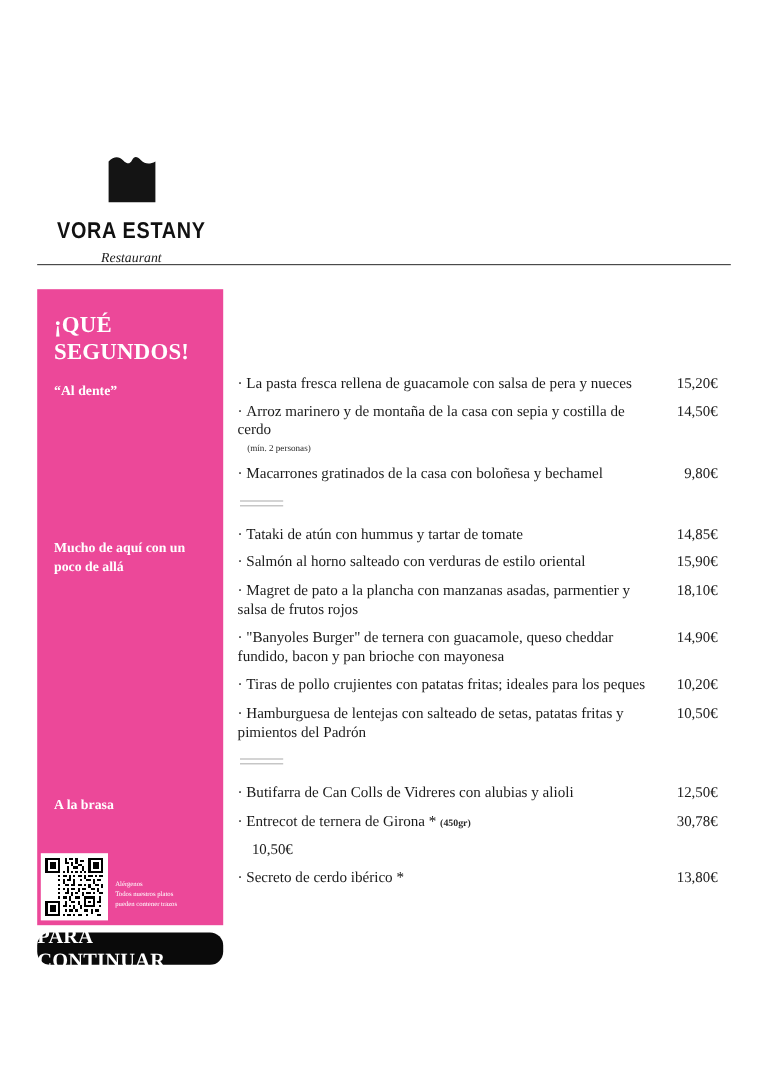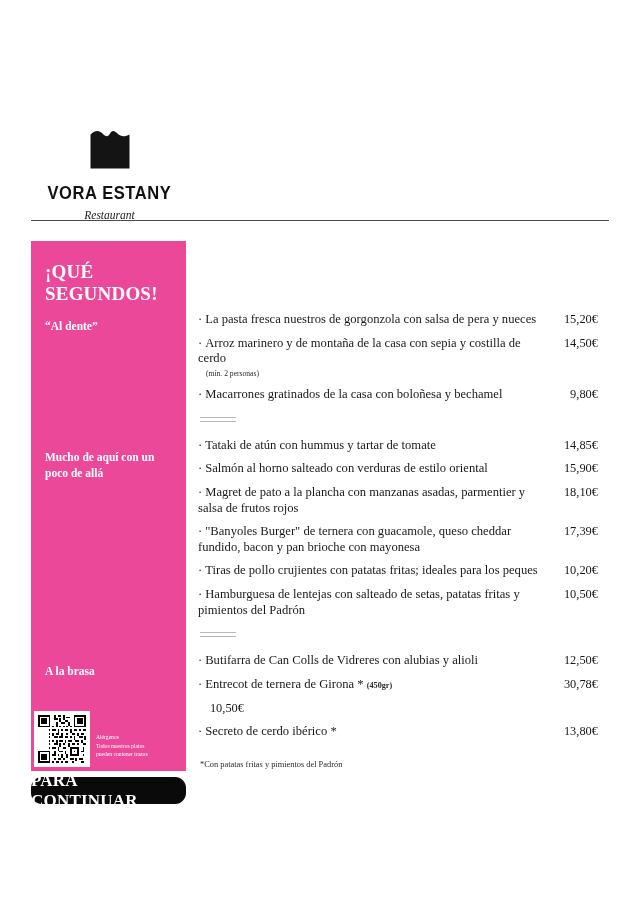--- a/index.html
+++ b/index.html
@@ -349,21 +349,21 @@
   </div>
 </div>
 
 <div id="continue-button">PARA CONTINUAR</div>
 
 <div id="menu-column">
 
   <div class="menu-section">
     <div class="menu-item">
       <div class="menu-item-text">
-        <span class="dot">·</span><span>La pasta fresca nuestros de gorgonzola con salsa de pera y nueces</span>
+        <span class="dot">·</span><span>La pasta fresca rellena de guacamole con salsa de pera y nueces</span>
       </div>
       <div class="menu-item-price">15,20€</div>
     </div>
     <div class="menu-item">
       <div class="menu-item-text">
         <span class="dot">·</span><span>Arroz marinero y de montaña de la casa con sepia y costilla de cerdo</span>
         <span class="menu-item-note">(mín. 2 personas)</span>
       </div>
       <div class="menu-item-price">14,50€</div>
     </div>
@@ -393,21 +393,21 @@
     <div class="menu-item">
       <div class="menu-item-text">
         <span class="dot">·</span><span>Magret de pato a la plancha con manzanas asadas, parmentier y salsa de frutos rojos</span>
       </div>
       <div class="menu-item-price">18,10€</div>
     </div>
     <div class="menu-item">
       <div class="menu-item-text">
         <span class="dot">·</span><span>"Banyoles Burger" de ternera con guacamole, queso cheddar fundido, bacon y pan brioche con mayonesa</span>
       </div>
-      <div class="menu-item-price">17,39€</div>
+      <div class="menu-item-price">14,90€</div>
     </div>
     <div class="menu-item">
       <div class="menu-item-text">
         <span class="dot">·</span><span>Tiras de pollo crujientes con patatas fritas; ideales para los peques</span>
       </div>
       <div class="menu-item-price">10,20€</div>
     </div>
     <div class="menu-item">
       <div class="menu-item-text">
         <span class="dot">·</span><span>Hamburguesa de lentejas con salteado de setas, patatas fritas y pimientos del Padrón</span>
@@ -436,14 +436,13 @@
       <div class="menu-item-price">10,50€</div>
     </div>
     <div class="menu-item">
       <div class="menu-item-text">
         <span class="dot">·</span><span>Secreto de cerdo ibérico *</span>
       </div>
       <div class="menu-item-price">13,80€</div>
     </div>
   </div>
 
-  <div id="menu-footnote">*Con patatas fritas y pimientos del Padrón</div>
 </div>
 
 </body></html>

